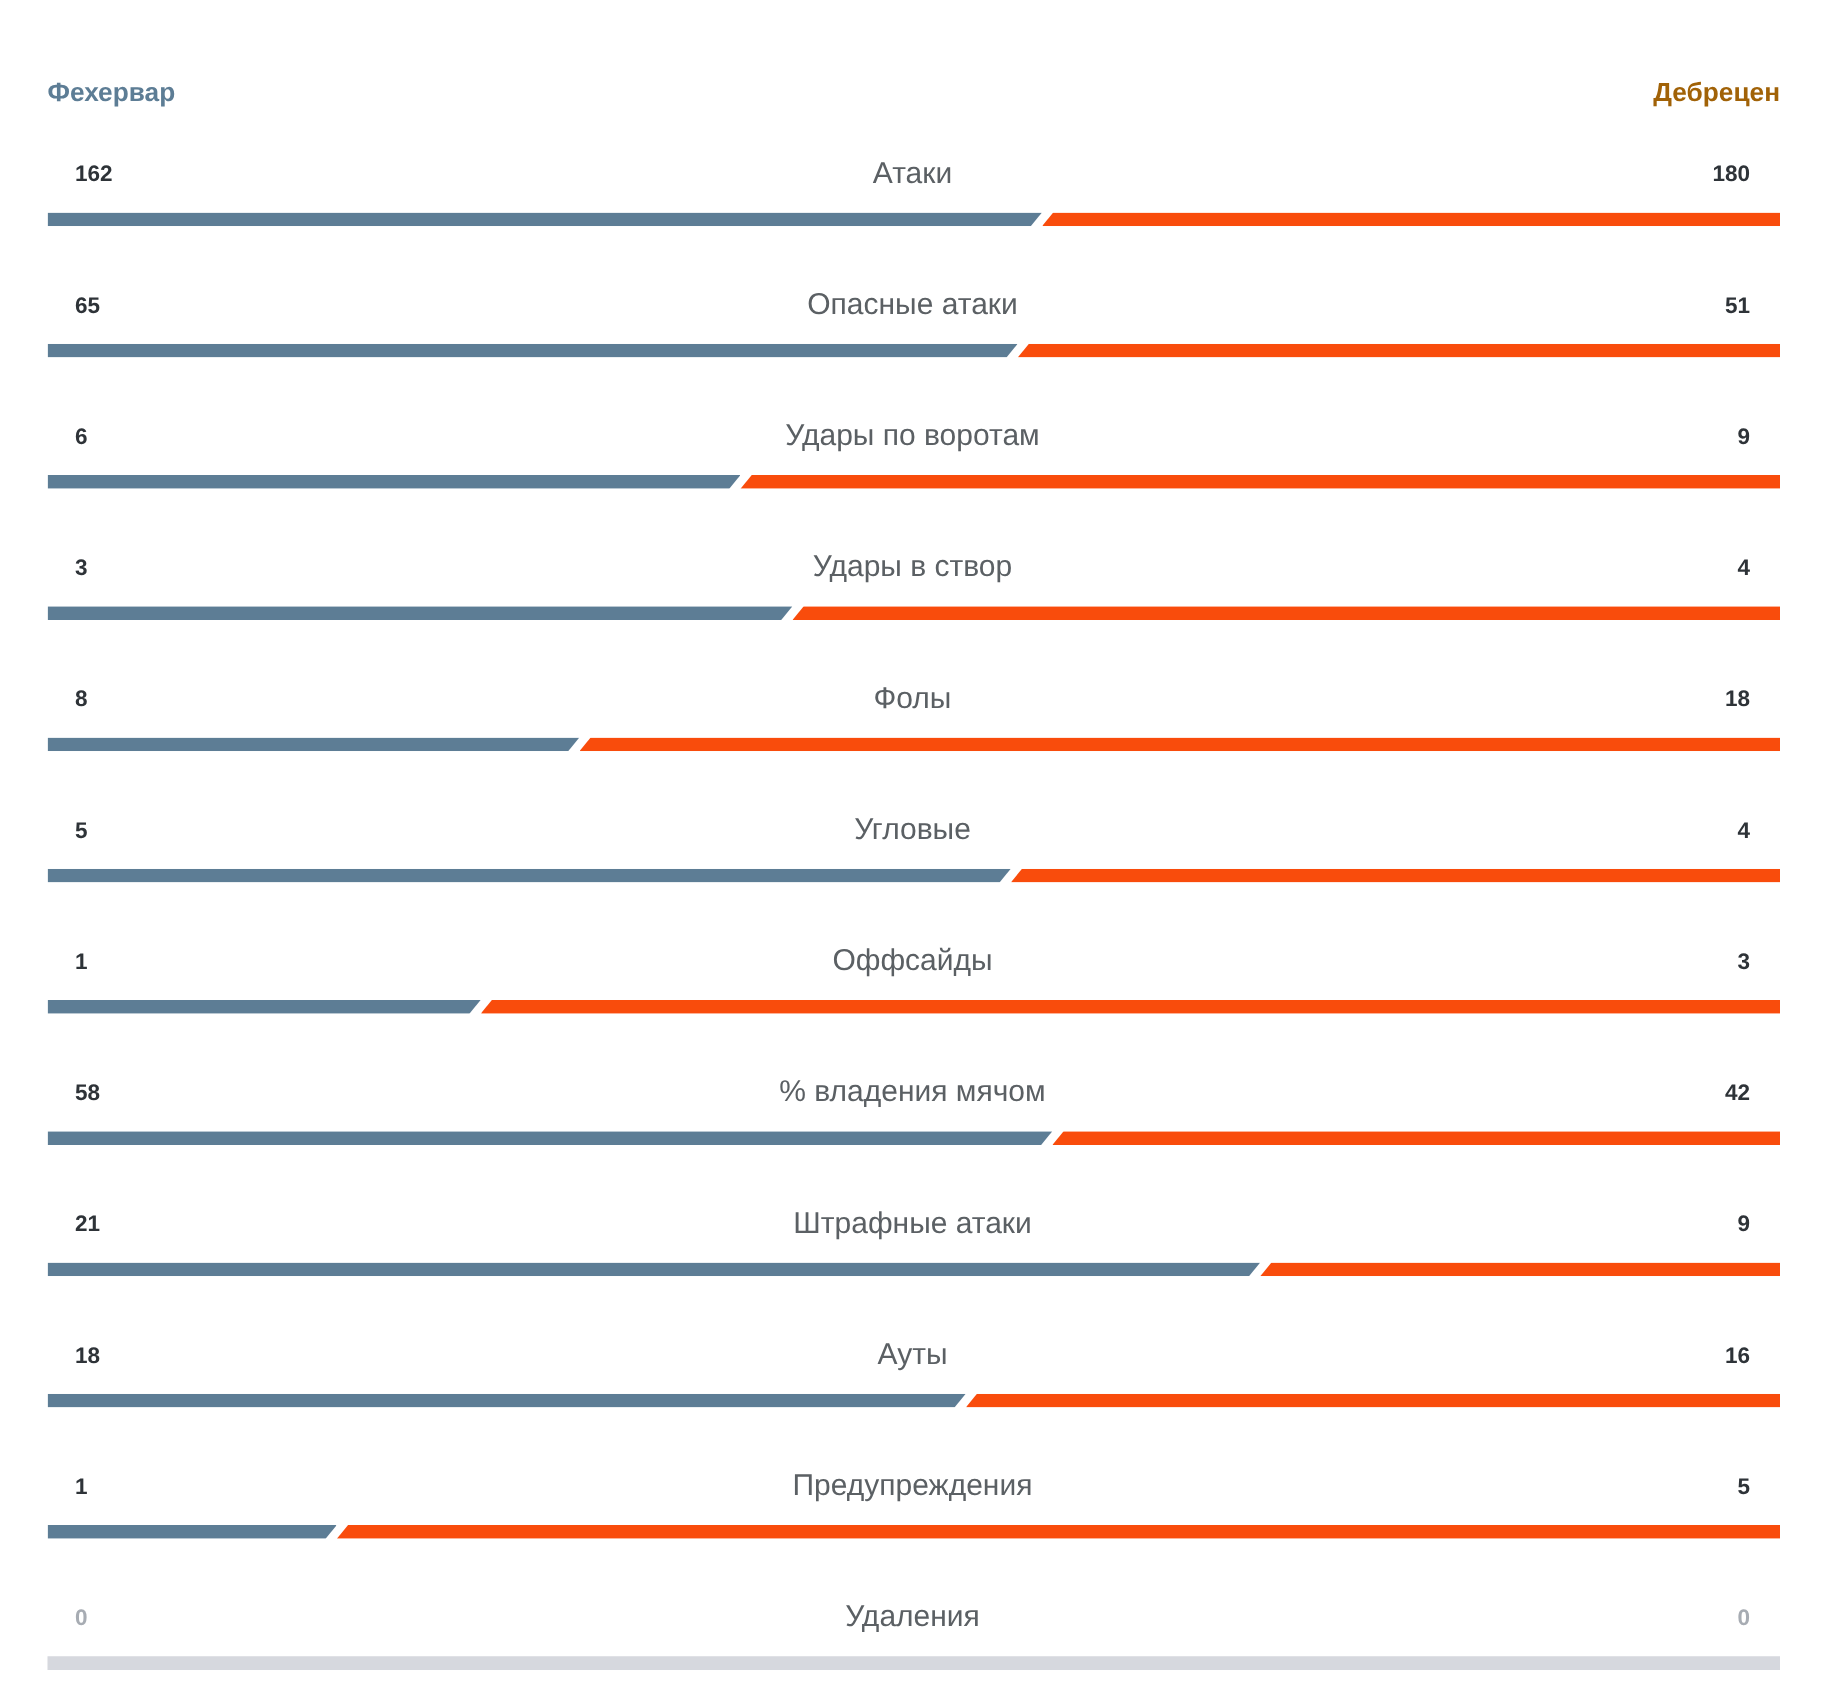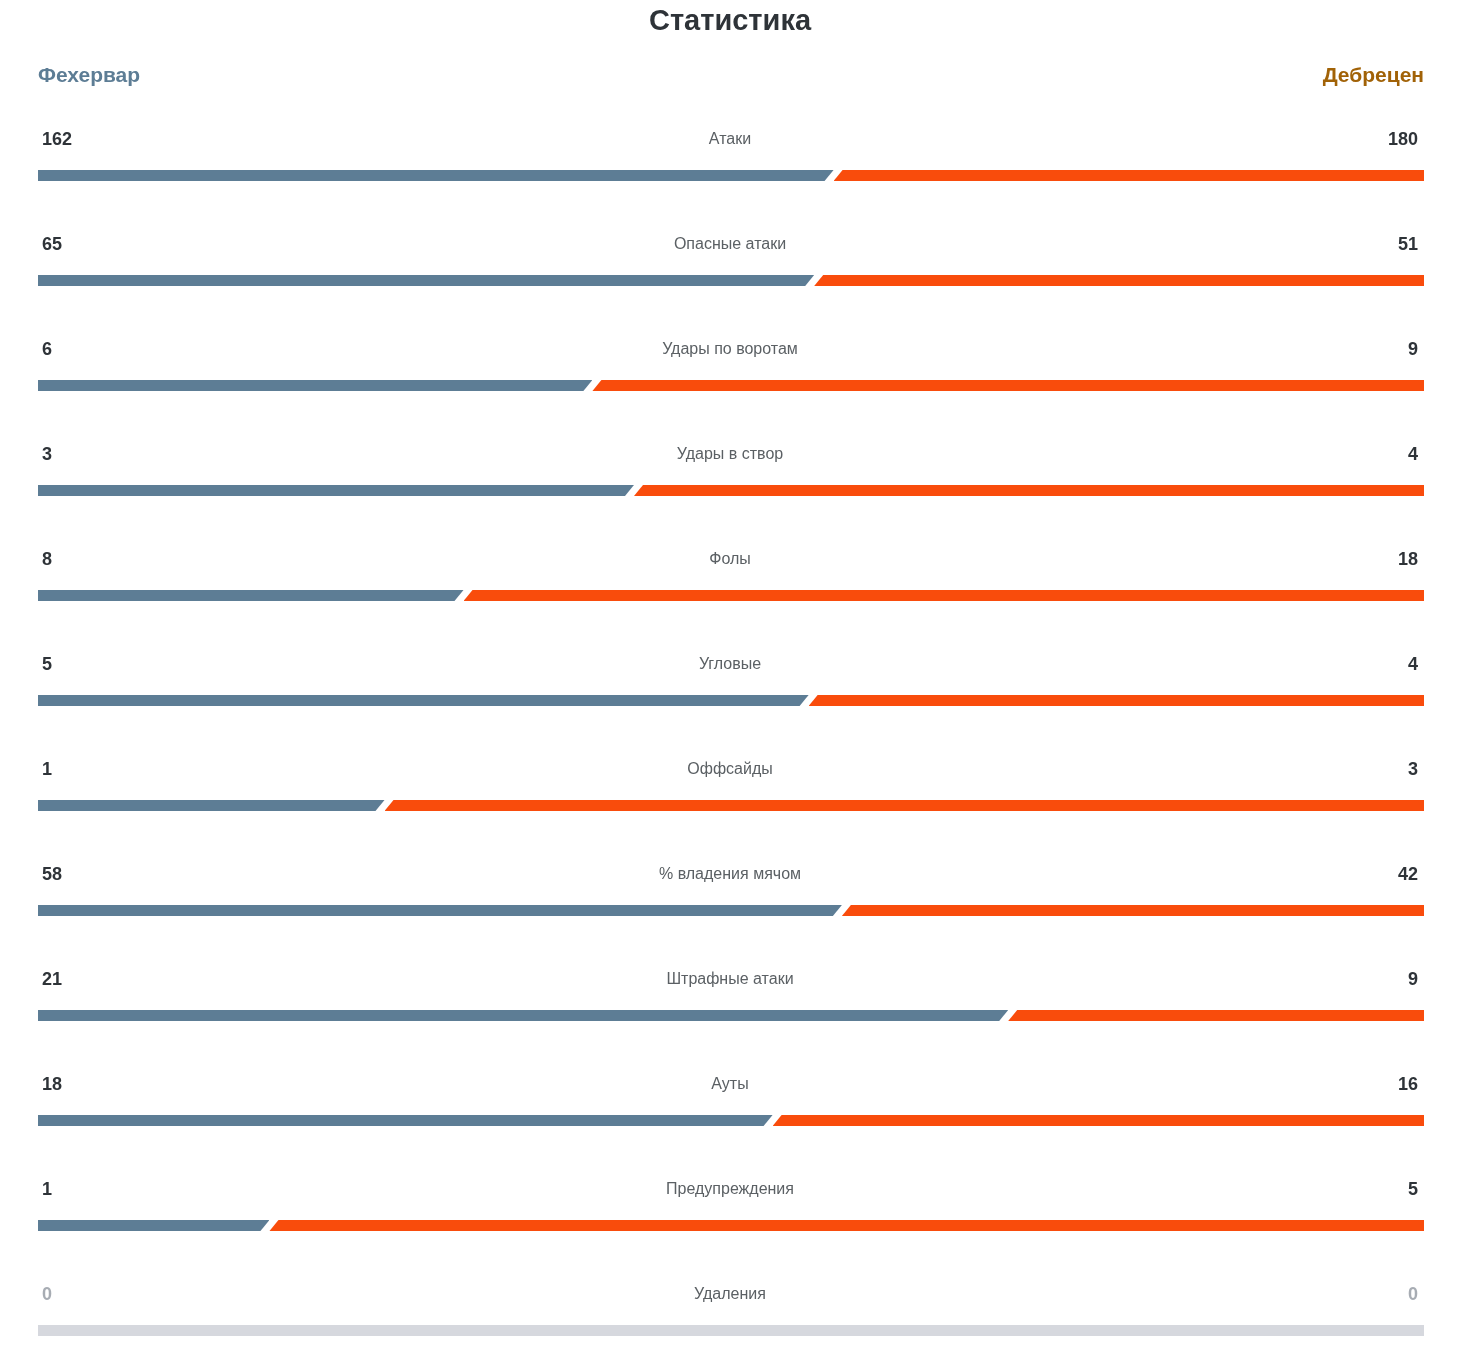--- a/index.html
+++ b/index.html
@@ -61,21 +61,21 @@
 
   .row {
     position: relative;
     height: 105px;
   }
   .row.last { height: 86px; }
 
   .row-head {
     position: relative;
     height: 42px;
-    padding: 0 42px;
+    padding: 0 60px;
     display: flex;
     align-items: center;
     justify-content: space-between;
   }
 
   .val {
     font-size: 18px;
     font-weight: bold;
     color: #2e3338;
     min-width: 60px;
@@ -87,21 +87,21 @@
 
   .stat-label {
     position: absolute;
     left: 0;
     right: 0;
     top: 0;
     height: 42px;
     display: flex;
     align-items: center;
     justify-content: center;
-    font-size: 16px;
+    font-size: 24px;
     color: #5b6064;
     pointer-events: none;
   }
 
   
   .bar-track {
     position: absolute;
     left: 38px;
     top: 52px;
     width: 1386px;
@@ -132,21 +132,20 @@
     height: 11px;
     background: #F94C0C;
     clip-path: polygon(9px 0, 100% 0, 100% 100%, 0 100%);
   }
 </style>
 </head>
 <body>
 
 <div class="page">
 
-  <div class="title">Статистика</div>
 
   <div class="teams">
     <div class="team-name team-home">Фехервар</div>
     <div class="team-name team-away">Дебрецен</div>
   </div>
 
   <div class="rows" id="rows-container">
       <div class="row">
         <div class="row-head">
           <div class="val val-home">162</div>

